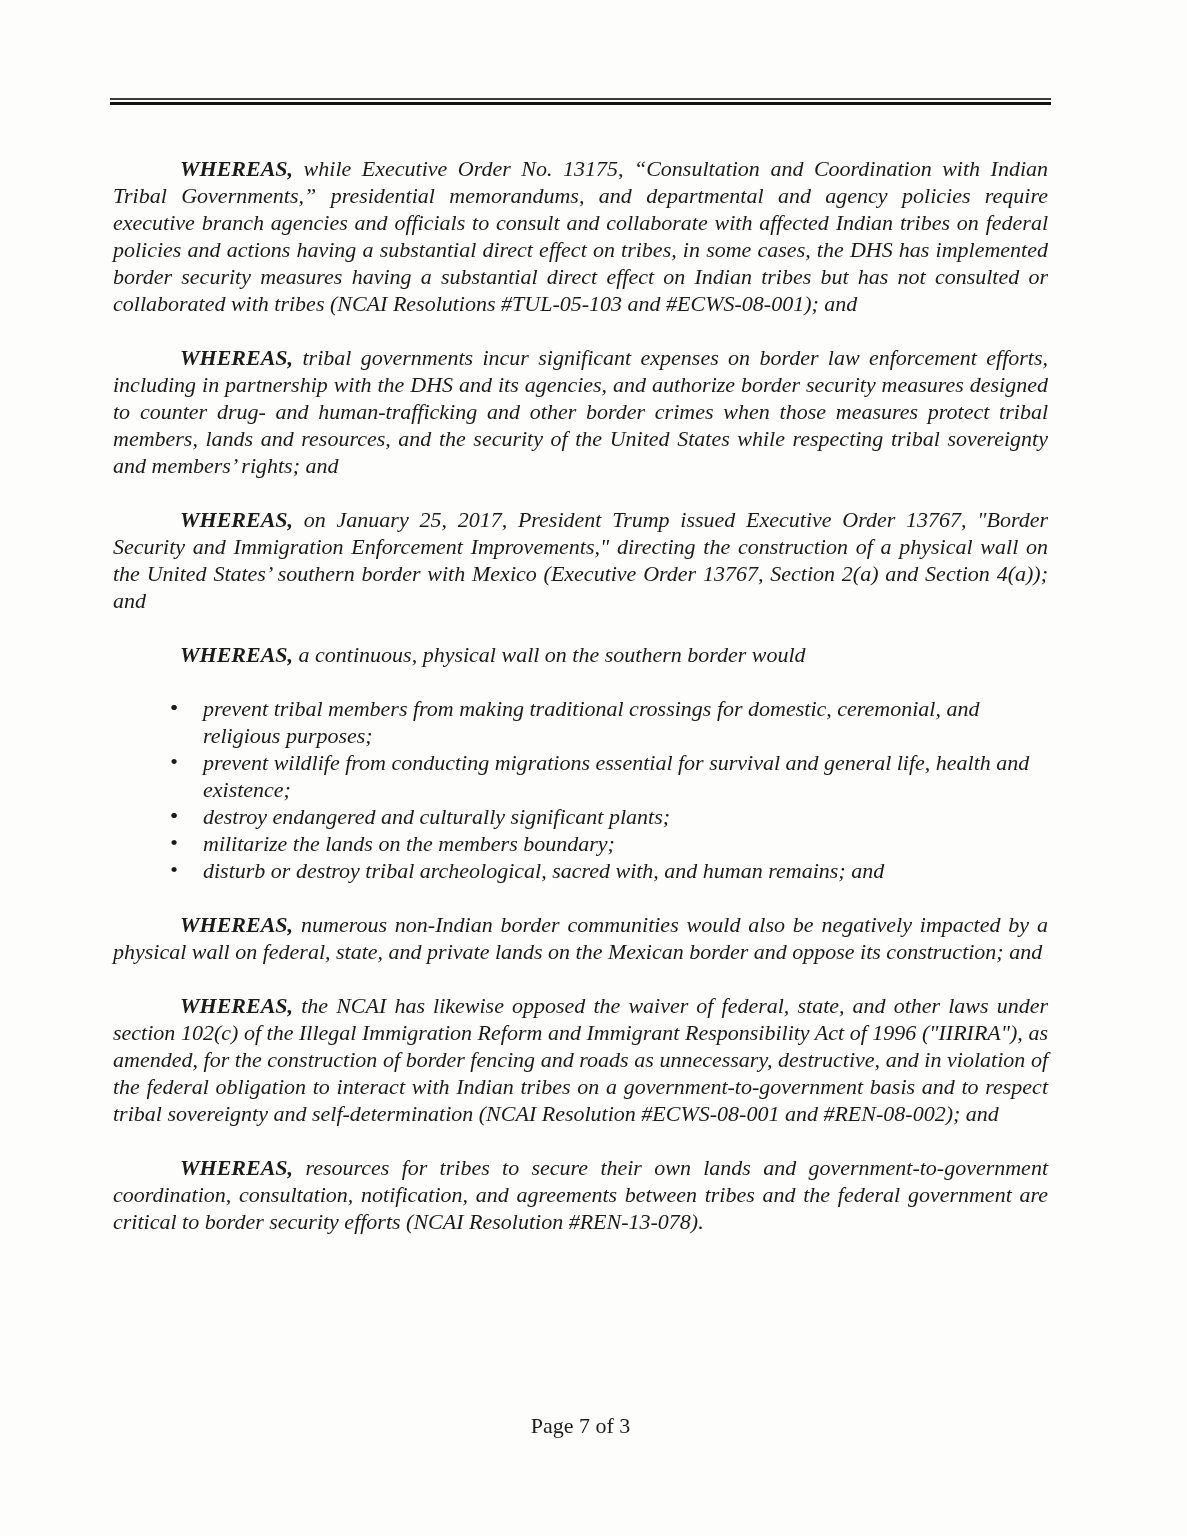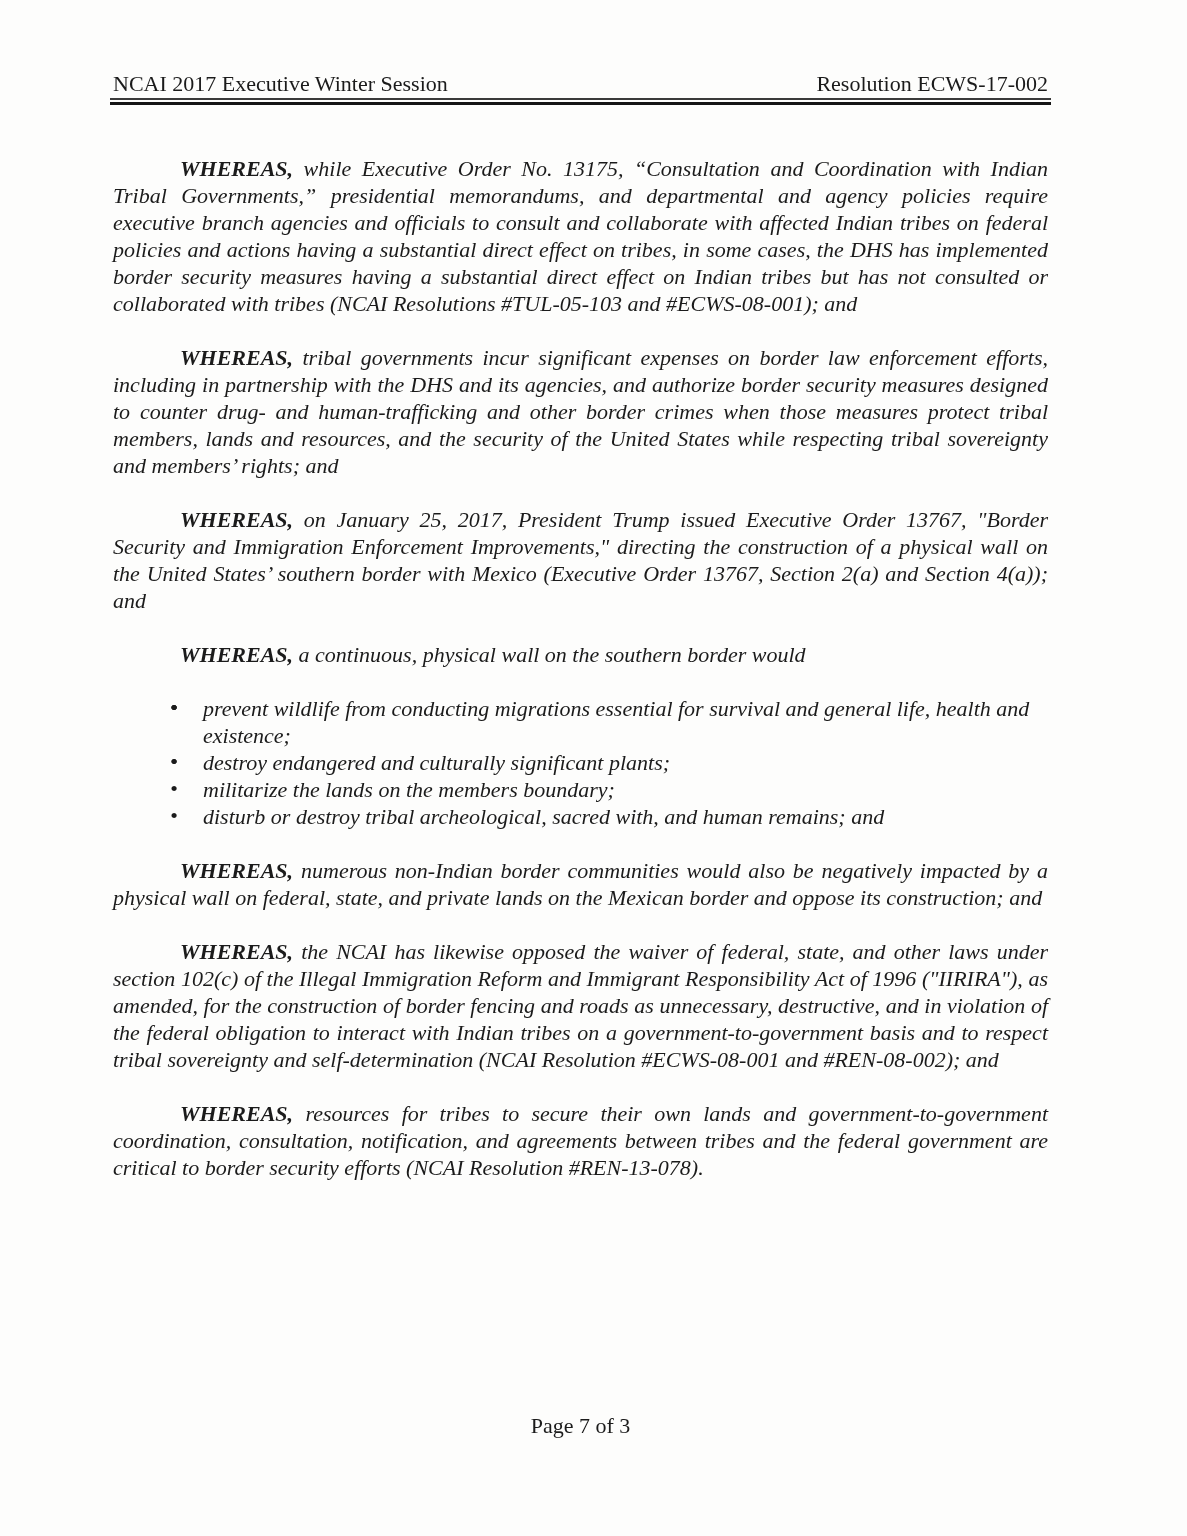--- a/index.html
+++ b/index.html
@@ -66,40 +66,36 @@
     left: 113px;
     width: 935px;
     text-align: center;
   }
 </style>
 </head>
 <body>
 
 <div class="page">
 
-  <div class="page-header">
-    <span>NCAI 2017 Executive Winter Session</span>
-    <span>Resolution ECWS-17-002</span>
-  </div>
 
   <div class="header-rule"></div>
 
   <div class="doc-body">
 
     <p class="para"><b>WHEREAS,</b><span> while Executive Order No. 13175, “Consultation and Coordination with Indian Tribal Governments,” presidential memorandums, and departmental and agency policies require executive branch agencies and officials to consult and collaborate with affected Indian tribes on federal policies and actions having a substantial direct effect on tribes, in some cases, the DHS has implemented border security measures having a substantial direct effect on Indian tribes but has not consulted or collaborated with tribes (NCAI Resolutions #TUL-05-103 and #ECWS-08-001); and</span></p>
 
     <p class="para"><b>WHEREAS,</b><span> tribal governments incur significant expenses on border law enforcement efforts, including in partnership with the DHS and its agencies, and authorize border security measures designed to counter drug- and human-trafficking and other border crimes when those measures protect tribal members, lands and resources, and the security of the United States while respecting tribal sovereignty and members’ rights; and</span></p>
 
     <p class="para"><b>WHEREAS,</b><span> on January 25, 2017, President Trump issued Executive Order 13767, "Border Security and Immigration Enforcement Improvements," directing the construction of a physical wall on the United States’ southern border with Mexico (Executive Order 13767, Section 2(a) and Section 4(a)); and</span></p>
 
     <p class="para"><b>WHEREAS,</b><span> a continuous, physical wall on the southern border would</span></p>
 
     <ul class="bullet-list">
       <li class="bullet-item"><span class="bullet-marker">•</span></li>
-      <li class="bullet-item"><span class="bullet-marker">•</span></li>
+      <li class="bullet-item"><span class="bullet-marker">•</span><span>prevent tribal members from making traditional crossings for domestic, ceremonial, and religious purposes;</span></li>
       <li class="bullet-item"><span class="bullet-marker">•</span><span>prevent wildlife from conducting migrations essential for survival and general life, health and existence;</span></li>
       <li class="bullet-item"><span class="bullet-marker">•</span></li>
       <li class="bullet-item"><span class="bullet-marker">•</span><span>destroy endangered and culturally significant plants;</span></li>
       <li class="bullet-item"><span class="bullet-marker">•</span><span>militarize the lands on the members boundary;</span></li>
       <li class="bullet-item"><span class="bullet-marker">•</span><span>disturb or destroy tribal archeological, sacred with, and human remains; and</span></li>
     </ul>
 
     <p class="para"><b>WHEREAS,</b><span> numerous non-Indian border communities would also be negatively impacted by a physical wall on federal, state, and private lands on the Mexican border and oppose its construction; and</span></p>
 
     <p class="para"><b>WHEREAS,</b><span> the NCAI has likewise opposed the waiver of federal, state, and other laws under section 102(c) of the Illegal Immigration Reform and Immigrant Responsibility Act of 1996 ("IIRIRA"), as amended, for the construction of border fencing and roads as unnecessary, destructive, and in violation of the federal obligation to interact with Indian tribes on a government-to-government basis and to respect tribal sovereignty and self-determination (NCAI Resolution #ECWS-08-001 and #REN-08-002); and</span></p>

